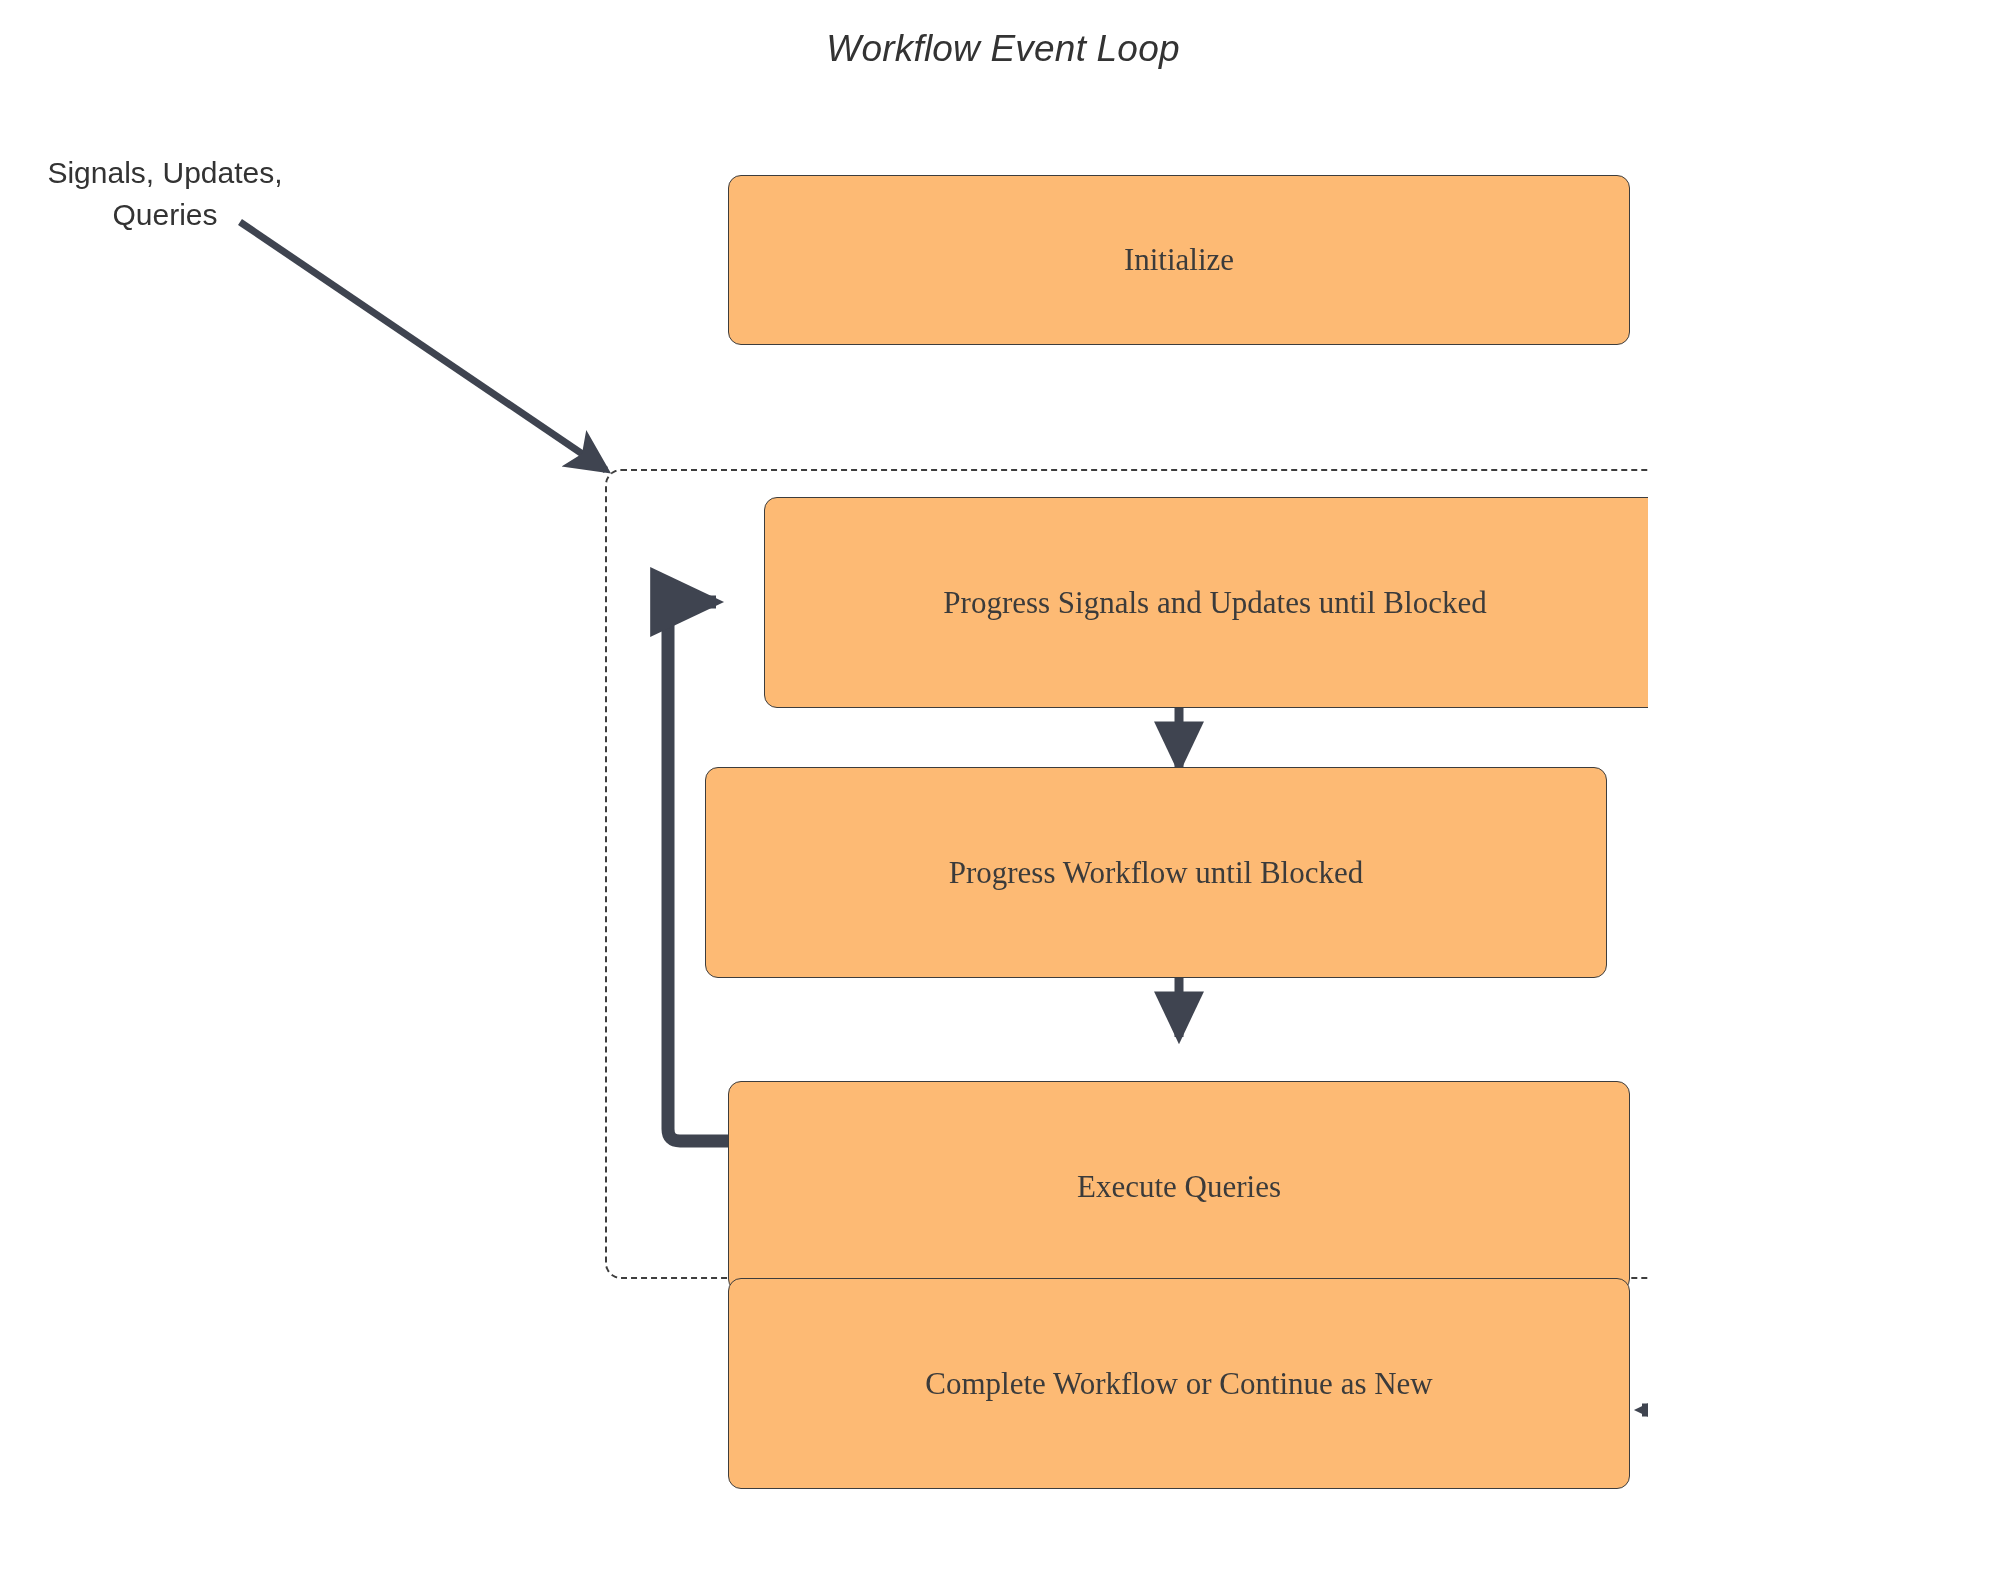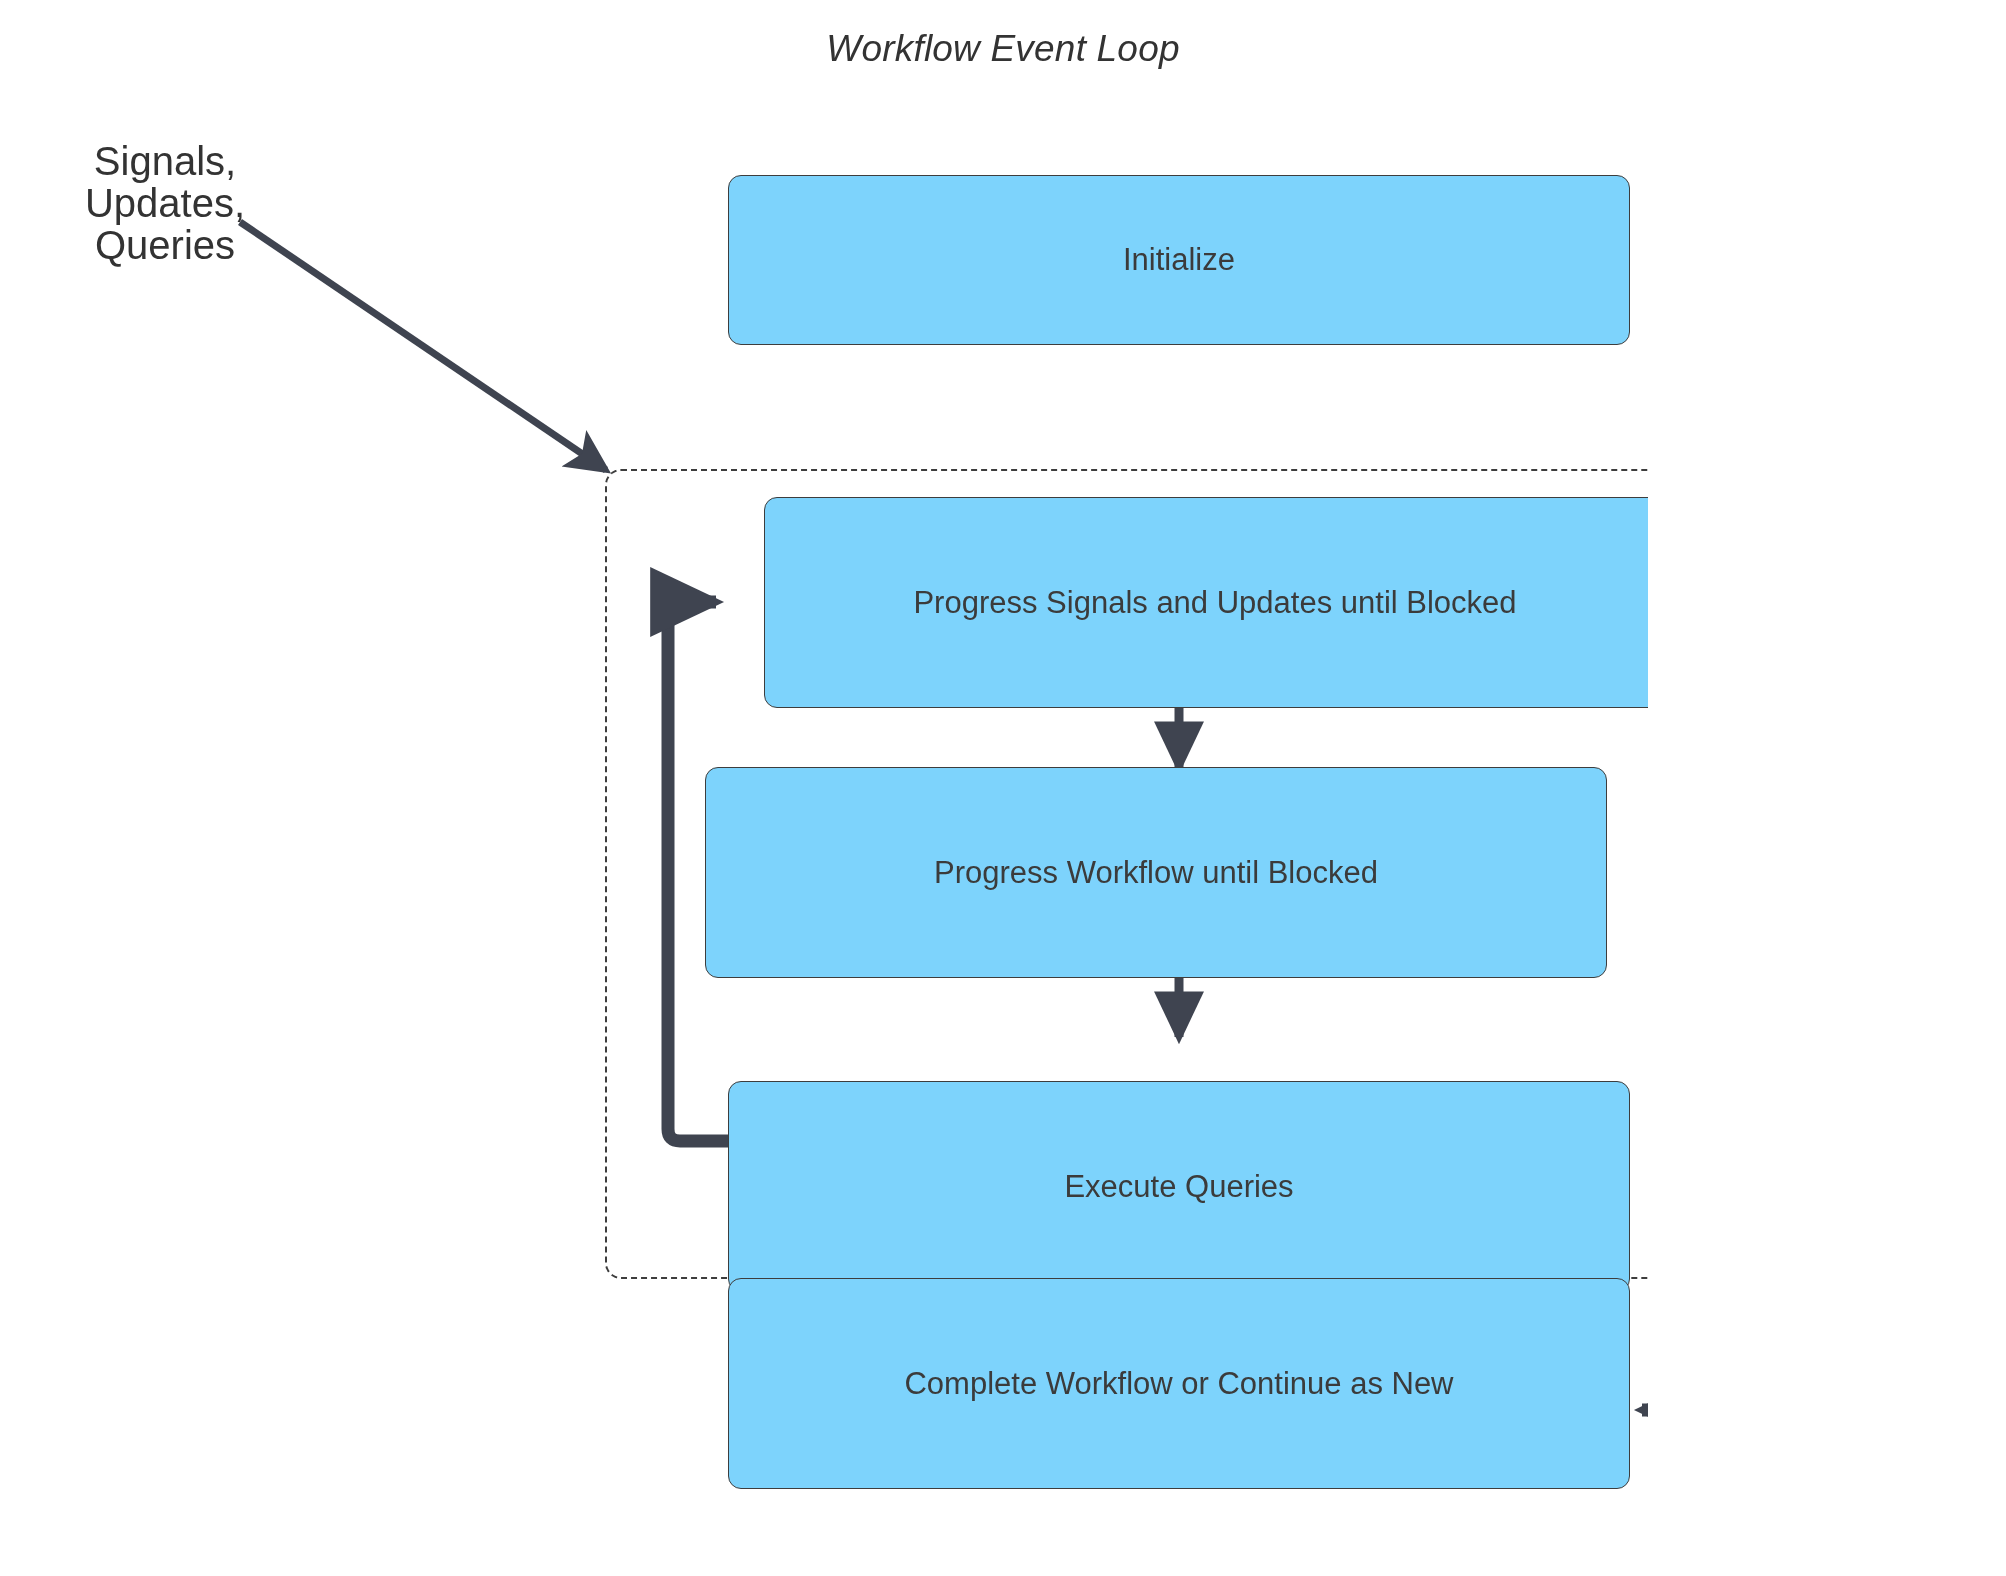--- a/index.html
+++ b/index.html
@@ -34,40 +34,41 @@
     width: 2006px;
     text-align: center;
     font-size: 37px;
     font-style: italic;
     color: #333333;
     letter-spacing: 0.2px;
   }
   .ext-label {
     position: absolute;
     left: 20px;
-    top: 140px;
+    top: 152px;
     width: 290px;
     text-align: center;
-    font-size: 40px;
+    font-size: 30px;
     line-height: 42px;
     color: #333333;
   }
   .node {
     position: absolute;
     box-sizing: border-box;
     border: 1.6px solid #3d3d3d;
     border-radius: 13px;
-    background: #7dd3fc;
+    background: #fdba74;
     display: flex;
     align-items: center;
     justify-content: center;
     text-align: center;
     font-size: 31px;
     color: #3b3b3b;
     padding: 16px 26px;
+    font-family: Liberation Serif, serif;
   }
   .loop-container {
     position: absolute;
     box-sizing: border-box;
     border: 2.4px dashed #3d3d3d;
     border-radius: 16px;
     background: transparent;
   }
 </style>
 </head>

